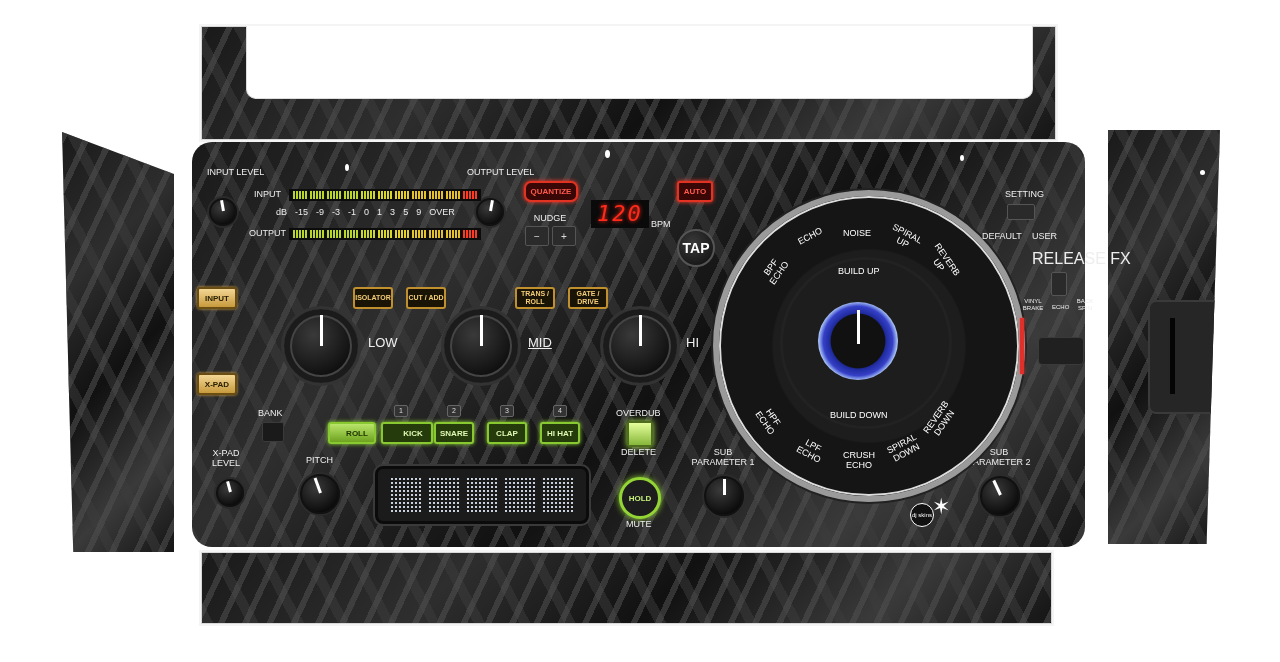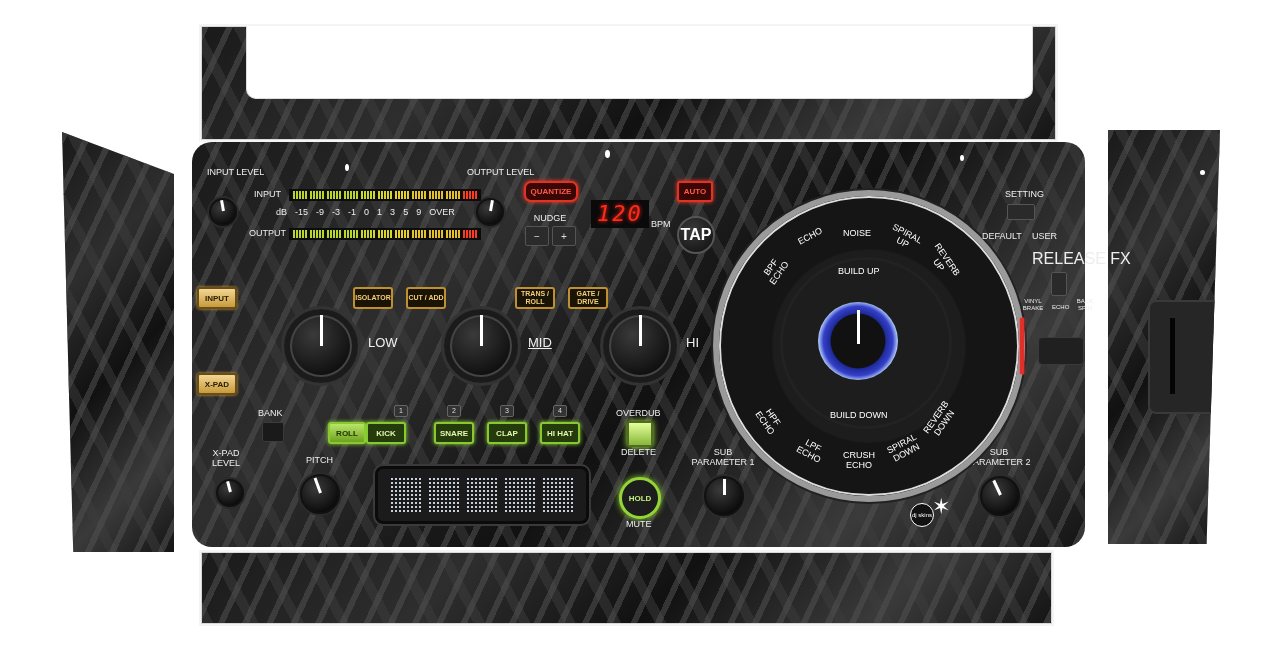--- a/index.html
+++ b/index.html
@@ -20,21 +20,21 @@
   .lbl-lg{font-size:13px;}
   .knob{position:absolute;border-radius:50%;background:radial-gradient(circle at 40% 35%,#3a3a3a,#0b0b0b 70%);border:2px solid #2b2b2b;box-shadow:0 0 0 2px #111 inset;}
   .knob .ind{position:absolute;left:50%;top:8%;width:3px;height:40%;background:#fff;transform-origin:50% 100%;margin-left:-1px;}
   .bigknob{border:3px solid #333;box-shadow:inset 0 0 0 6px #1b1b1b,inset 0 0 0 8px #444;}
   .vu{position:absolute;display:flex;gap:3px;background:#0c0c0c;padding:2px 4px;}
   .vu span{width:14px;height:8px;background:repeating-linear-gradient(90deg,currentColor 0 2px,transparent 2px 3px);}
   .gold-btn{position:absolute;font-size:8px;font-weight:bold;color:#2b2000;text-align:center;line-height:9px;background:linear-gradient(#f3d694,#c79a3d);border:2px solid #6a4d12;border-radius:3px;box-shadow:0 0 3px #d8a548;display:flex;align-items:center;justify-content:center;}
   .gold-outline{position:absolute;font-size:7px;font-weight:bold;color:#f3cd77;text-align:center;line-height:8px;background:#1a1406;border:2px solid #c08f2e;border-radius:3px;display:flex;align-items:center;justify-content:center;}
   .red-btn{position:absolute;font-size:8px;font-weight:bold;color:#ff5a4a;background:#3a0707;border:2px solid #e23322;border-radius:3px;box-shadow:0 0 4px #ff3a2a;display:flex;align-items:center;justify-content:center;}
   .green-btn{position:absolute;font-size:8px;font-weight:bold;color:#dff7b0;background:#253b0c;border:2px solid #88c831;border-radius:3px;box-shadow:0 0 4px #8fd834;display:flex;align-items:center;justify-content:center;}
-  .green-btn.lit{background:linear-gradient(#b9e56a,#6ea21f);color:#203400;}
+  .green-btn.lit{background:linear-gradient(#b9e56a,#6ea21f);color:#203400;padding-left:10px;}
   .num-badge{position:absolute;width:12px;height:10px;font-size:7px;line-height:10px;text-align:center;background:#333;border:1px solid #666;color:#ddd;border-radius:2px;}
   .led{position:absolute;font-family:"DejaVu Sans Mono",monospace;color:#ff2a1a;font-size:22px;font-style:italic;letter-spacing:2px;background:#0a0a0a;padding:0 6px;text-shadow:0 0 4px #ff2a1a;}
   .small-btn{position:absolute;background:#2b2b2b;border:1px solid #555;border-radius:2px;color:#ddd;font-size:10px;display:flex;align-items:center;justify-content:center;}
   .dial-outer{position:absolute;left:713px;top:190px;width:300px;height:300px;border-radius:50%;border:6px solid #9a9a9a;box-shadow:inset 0 0 0 2px #ddd, 0 0 0 2px #222;background:radial-gradient(circle,#1d1d1d 0 45%,#151515 46% 100%);}
   .dial-inner{position:absolute;left:780px;top:257px;width:166px;height:166px;border-radius:50%;border:3px solid #222;background:rgba(30,30,30,.6);}
   .dial-lbl{position:absolute;font-size:9px;line-height:10px;color:#fff;text-align:center;white-space:nowrap;}
   .centerknob{position:absolute;left:818px;top:302px;width:80px;height:78px;border-radius:50%;background:radial-gradient(circle,#111 0 48%,#1e2a9a 50%,#3540c8 62%,#bcd9ff 72%,#ffffff 76%,transparent 80%);}
   .centerknob .ind{position:absolute;left:39px;top:8px;width:3px;height:34px;background:#fff;}
   .pad-screen{position:absolute;left:373px;top:464px;width:214px;height:58px;border-radius:10px;background:#1b1b1b;border:2px solid #3a3a3a;box-shadow:inset 0 0 0 3px #0b0b0b;display:flex;gap:6px;align-items:center;justify-content:center;}
   .pad-screen span{width:32px;height:36px;background:radial-gradient(circle,#e8f0ff 0 1px,transparent 1.2px) 0 0/4px 4px;opacity:.85;}
@@ -115,21 +115,21 @@
     <span style="color:#ff3a20"></span>
 </div>
 
 <div class="red-btn" style="left:524px;top:181px;width:50px;height:17px;border-radius:7px;">QUANTIZE</div>
 <div class="red-btn" style="left:677px;top:181px;width:32px;height:17px;">AUTO</div>
 <div class="lbl" style="left:530px;top:213px;width:40px;">NUDGE</div>
 <div class="small-btn" style="left:525px;top:226px;width:22px;height:18px;">−</div>
 <div class="small-btn" style="left:552px;top:226px;width:22px;height:18px;">+</div>
 <div class="led" style="left:591px;top:200px;height:28px;line-height:28px;">120</div>
 <div class="lbl" style="left:651px;top:219px;">BPM</div>
-<div class="abs" style="left:677px;top:216px;width:34px;height:34px;border-radius:50%;background:radial-gradient(circle at 40% 35%,#3a3a3a,#0d0d0d);border:2px solid #555;font-size:16px;font-weight:bold;display:flex;align-items:center;justify-content:center;">TAP</div>
+<div class="abs" style="left:677px;top:229px;width:34px;height:34px;border-radius:50%;background:radial-gradient(circle at 40% 35%,#3a3a3a,#0d0d0d);border:2px solid #555;font-size:14px;font-weight:bold;display:flex;align-items:center;justify-content:center;">TAP</div>
 
 <div class="gold-btn" style="left:197px;top:287px;width:36px;height:18px;">INPUT</div>
 <div class="gold-btn" style="left:197px;top:373px;width:36px;height:18px;">X-PAD</div>
 
 <div class="gold-outline" style="left:353px;top:287px;width:36px;height:18px;">ISOLATOR</div>
 <div class="gold-outline" style="left:406px;top:287px;width:36px;height:18px;white-space:normal;">CUT / ADD</div>
 <div class="gold-outline" style="left:515px;top:287px;width:36px;height:18px;white-space:normal;">TRANS / ROLL</div>
 <div class="gold-outline" style="left:568px;top:287px;width:36px;height:18px;white-space:normal;">GATE / DRIVE</div>
 
 <div class="knob bigknob" style="left:281px;top:306px;width:74px;height:74px;">
@@ -152,21 +152,21 @@
     <div class="ind" style="transform:rotate(-15deg);"></div>
   </div>
 <div class="lbl" style="left:306px;top:455px;">PITCH</div>
 <div class="knob" style="left:298px;top:472px;width:40px;height:40px;">
     <div class="ind" style="transform:rotate(-20deg);"></div>
   </div>
 
 <div class="green-btn lit" style="left:328px;top:422px;width:34px;height:18px;">ROLL</div>
 
 <div class="num-badge" style="left:394px;top:405px;">1</div>
-<div class="green-btn" style="left:366px;top:422px;width:36px;height:18px;">KICK</div>
+<div class="green-btn" style="left:381px;top:422px;width:36px;height:18px;padding-left:12px;">KICK</div>
 <div class="num-badge" style="left:447px;top:405px;">2</div>
 <div class="green-btn" style="left:434px;top:422px;width:36px;height:18px;">SNARE</div>
 <div class="num-badge" style="left:500px;top:405px;">3</div>
 <div class="green-btn" style="left:487px;top:422px;width:36px;height:18px;">CLAP</div>
 <div class="num-badge" style="left:553px;top:405px;">4</div>
 <div class="green-btn" style="left:540px;top:422px;width:36px;height:18px;">HI HAT</div>
 
 <div class="pad-screen">
   <span></span>
   <span></span>

